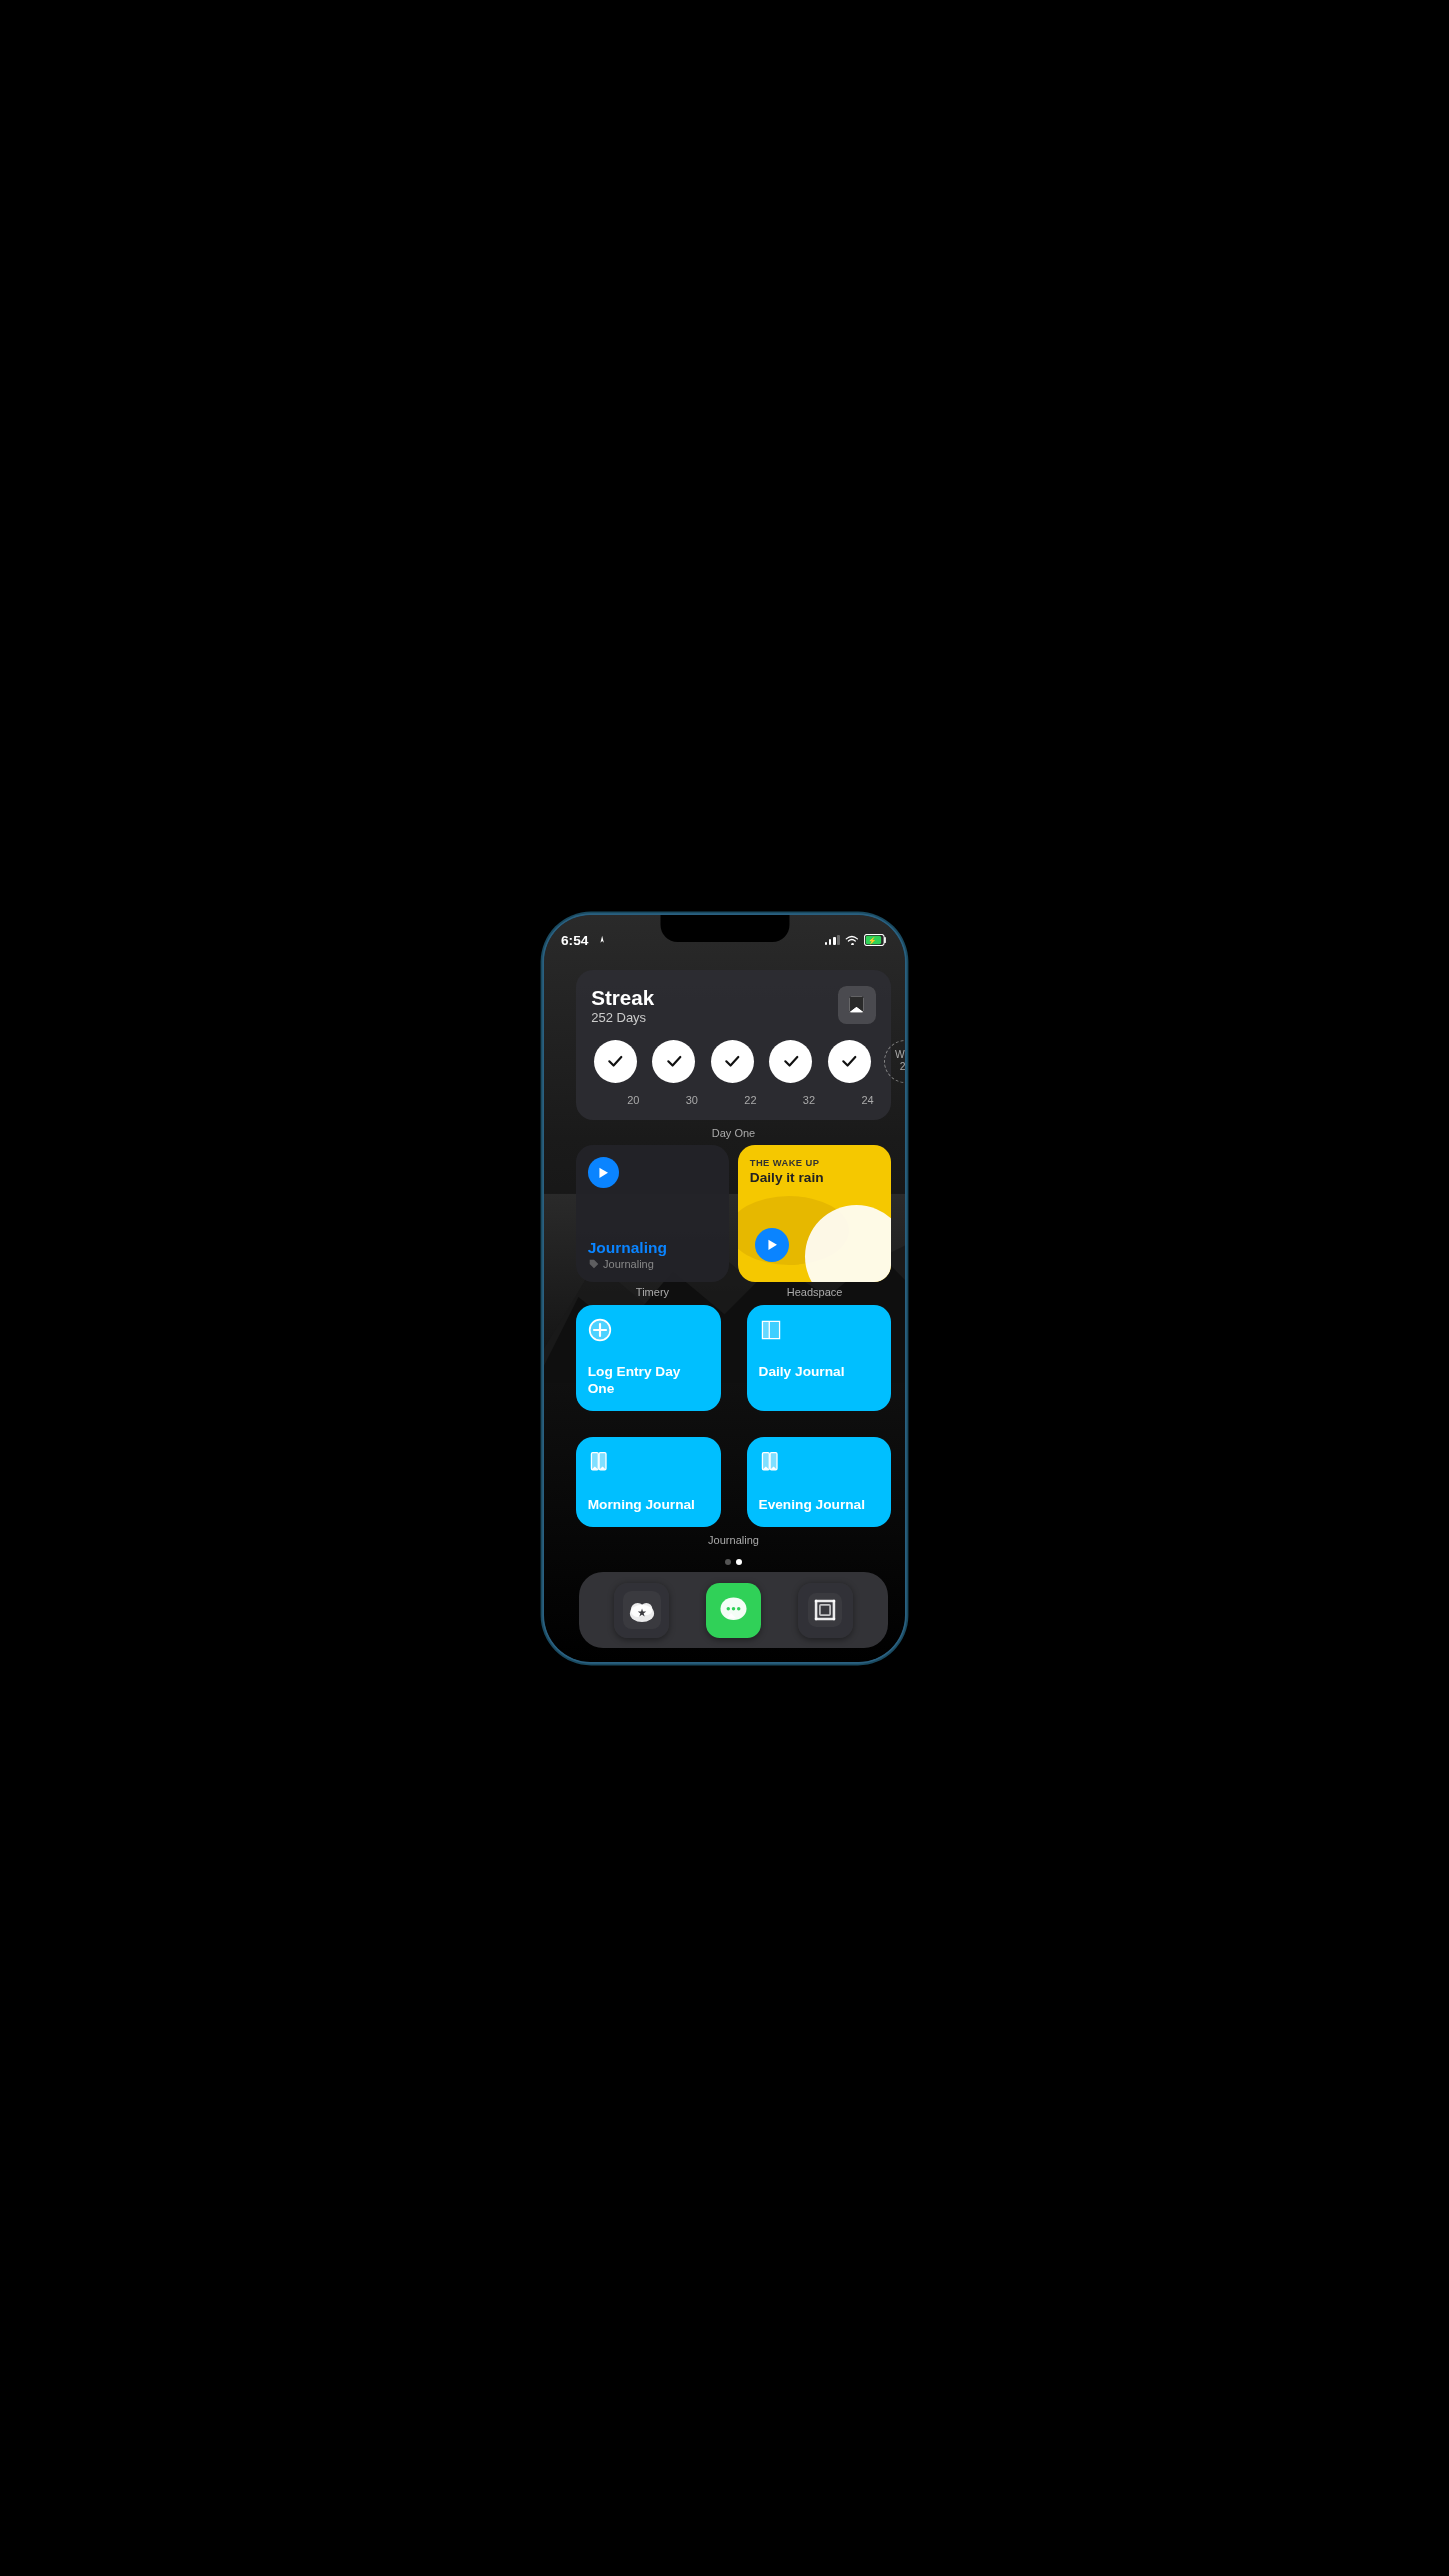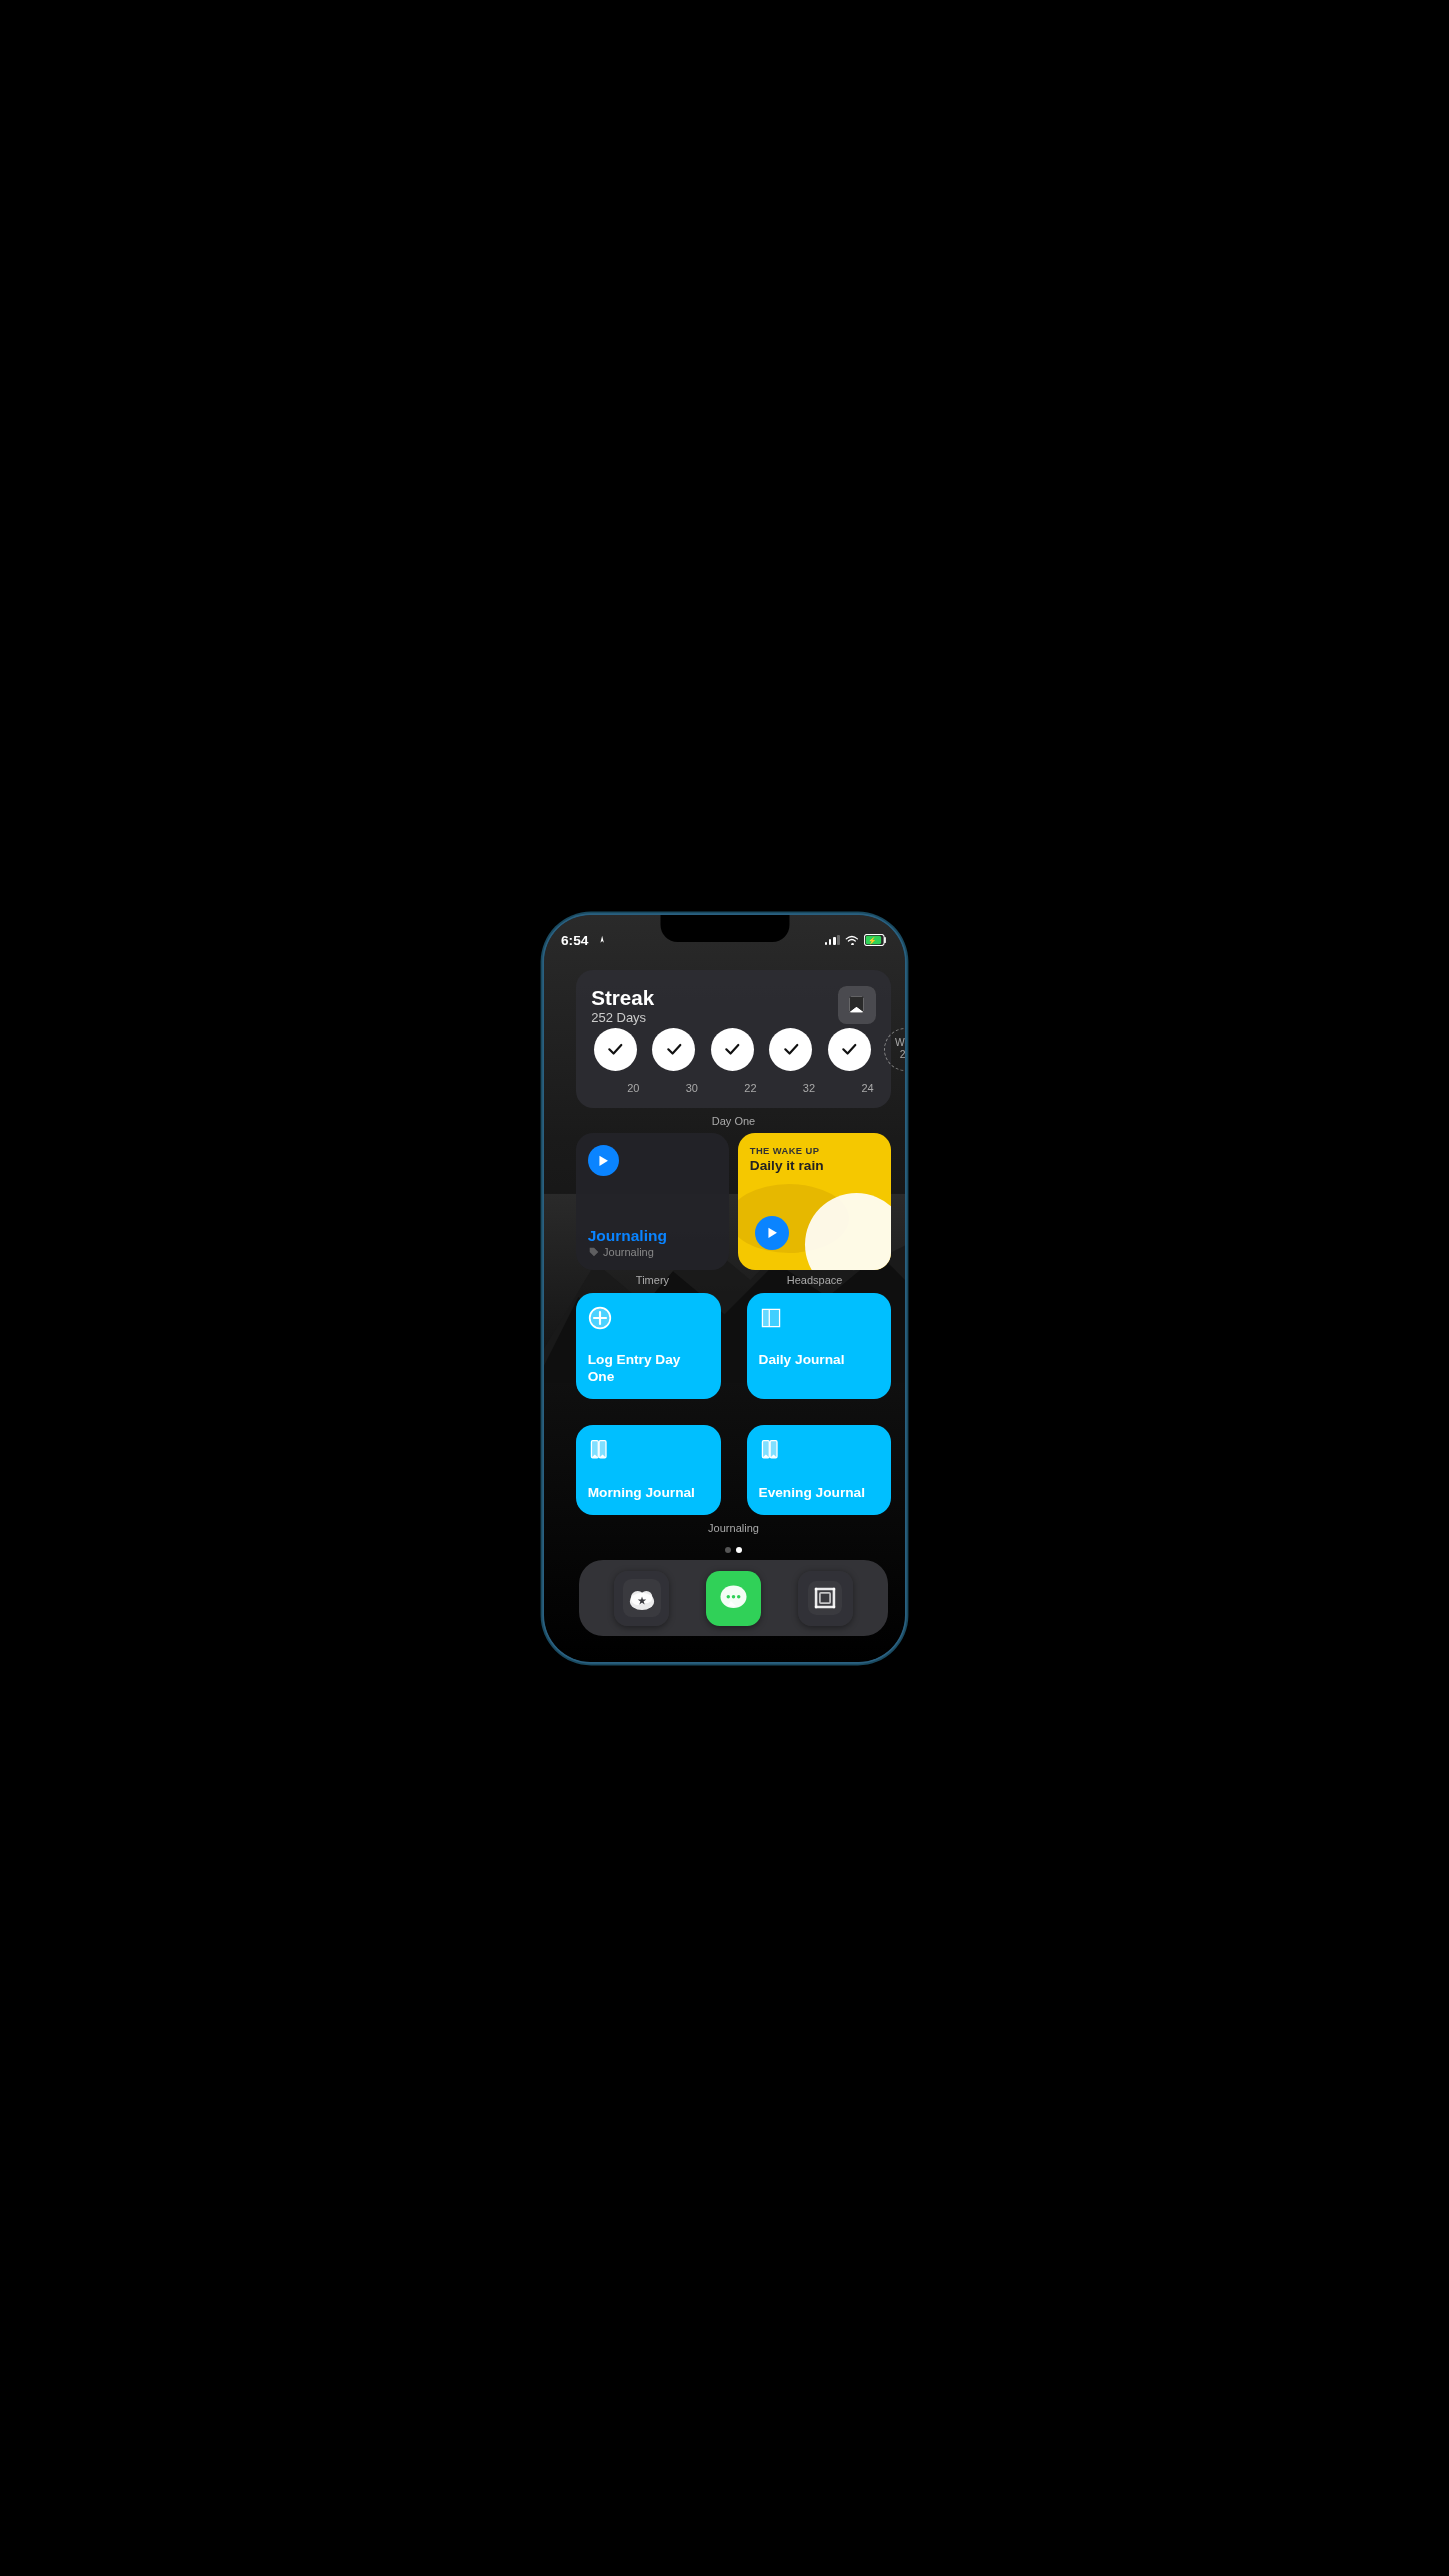--- a/index.html
+++ b/index.html
@@ -152,20 +152,21 @@
       background: rgba(255,255,255,0.15);
       border-radius: 8.6px;
       display: flex;
       align-items: center;
       justify-content: center;
     }
 
     .streak-days {
       font-size: 13px;
       color: #ccc;
+      margin-bottom: 12px;
     }
 
     .streak-circles {
       display: flex;
       gap: 10.3px;
       align-items: center;
       justify-content: space-around;
     }
 
     .day-circle {

